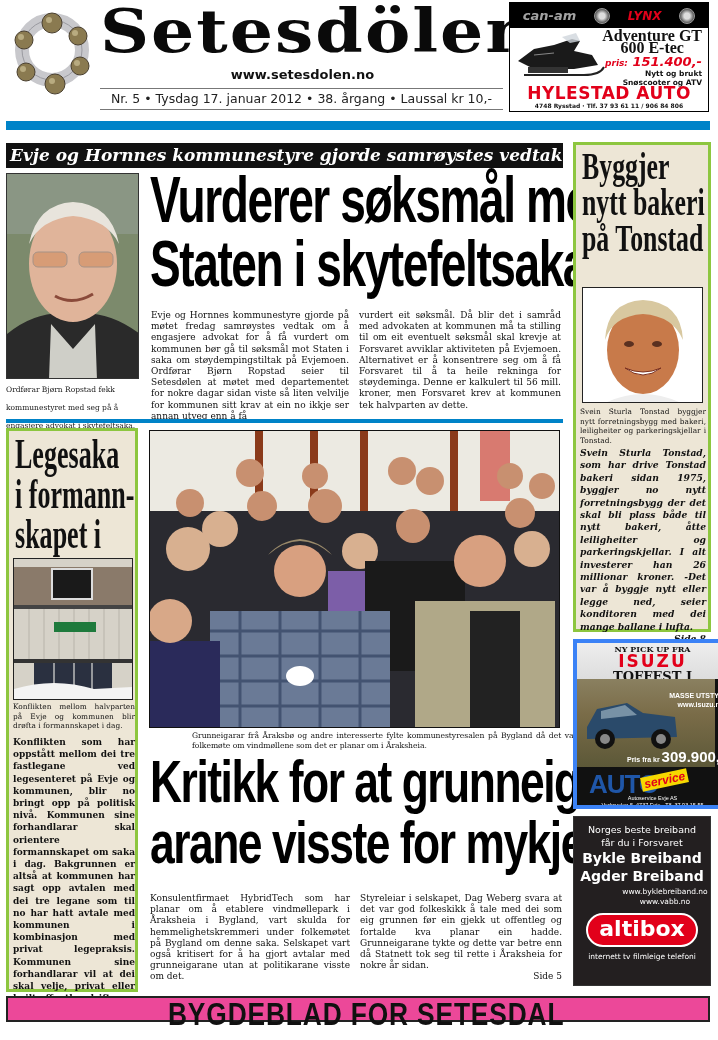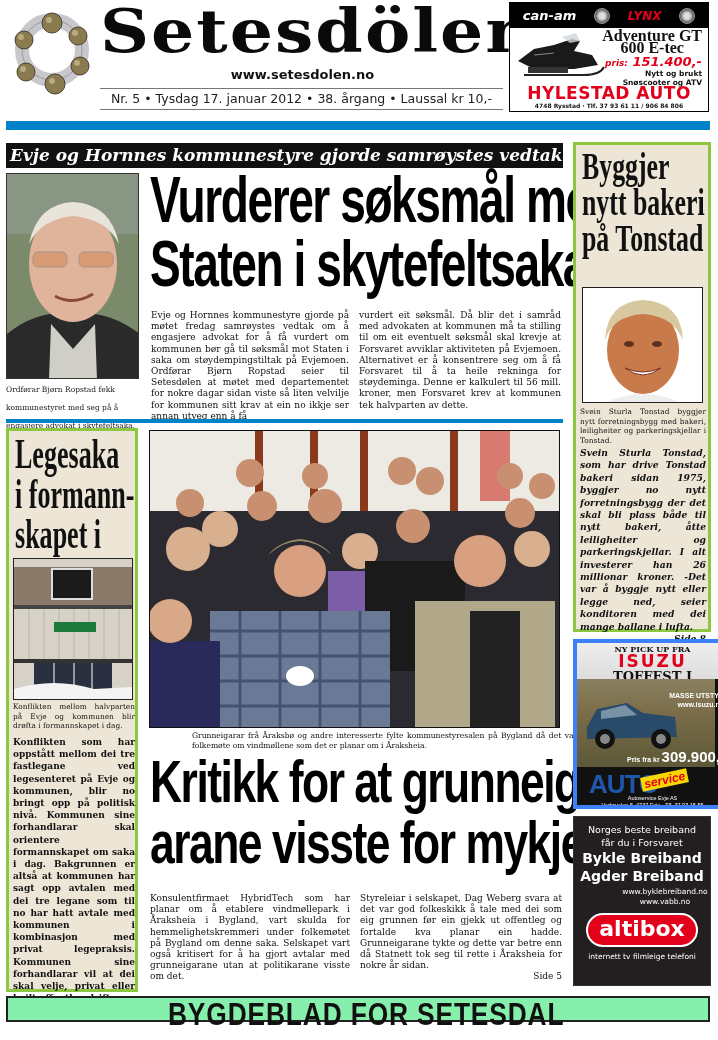--- a/index.html
+++ b/index.html
@@ -10,21 +10,21 @@
   .logo-ornament { left: 8px; top: 6px; width: 88px; height: 90px; }
   .masthead-title { left: 100px; top: -2px; width: 405px; text-align: center; font-family: "DejaVu Serif", serif; font-weight: 900; font-size: 68px; letter-spacing: 2px; line-height: 74px; color: #0a0a0a; transform: scaleY(0.88); transform-origin: top; }
   .masthead-url { left: 100px; top: 67px; width: 405px; text-align: center; font-family: "DejaVu Sans", sans-serif; font-weight: bold; font-size: 13px; }
   .masthead-line1 { left: 100px; top: 88px; width: 403px; height: 1px; background: #777; }
   .masthead-issue { left: 100px; top: 91px; width: 403px; text-align: center; font-family: "DejaVu Sans", sans-serif; font-size: 12.5px; color: #222; }
   .masthead-line2 { left: 100px; top: 109px; width: 403px; height: 1px; background: #777; }
 
   
   .ad-top { left: 509px; top: 2px; width: 200px; height: 110px; border: 1.5px solid #000; background: #fff; overflow: hidden; }
   .ad-top .brandbar { height: 25px; background: #000; display: flex; align-items: center; justify-content: space-around; padding: 0 4px; }
-  .ad-top .canam { color: #ffffff; font-family: "DejaVu Sans", sans-serif; font-style: italic; font-weight: bold; font-size: 13px; }
+  .ad-top .canam { color: #a3a3a3; font-family: "DejaVu Sans", sans-serif; font-style: italic; font-weight: bold; font-size: 13px; }
   .ad-top .lynx { color: #e2001a; font-family: "DejaVu Sans", sans-serif; font-style: italic; font-weight: bold; font-size: 12px; }
   .ad-top .brp { width: 16px; height: 16px; border-radius: 50%; background: radial-gradient(circle, #ddd 30%, #555 70%); border: 1px solid #999; }
   .ad-top .sled { position: absolute; left: 4px; top: 28px; width: 92px; height: 50px; }
   .ad-top .model { position: absolute; right: 6px; top: 27px; text-align: center; font-family: Liberation Serif, serif; font-weight: bold; font-size: 16px; line-height: 12px; }
   .ad-top .price { position: absolute; right: 6px; top: 51px; text-align: right; color: #e2001a; font-family: "DejaVu Sans", sans-serif; font-style: italic; font-weight: bold; font-size: 13px; }
   .ad-top .price small { font-size: 9px; }
   .ad-top .sub { position: absolute; right: 6px; top: 66px; text-align: right; font-family: "DejaVu Sans", sans-serif; font-weight: bold; font-size: 7.5px; line-height: 9px; }
   .ad-top .dealer { position: absolute; left: 0; right: 0; top: 82px; text-align: center; color: #e2001a; font-family: "DejaVu Sans", sans-serif; font-weight: 900; font-size: 17px; letter-spacing: 0.5px; line-height: 17px; }
   .ad-top .addr { position: absolute; left: 0; right: 0; top: 99px; text-align: center; font-family: "DejaVu Sans", sans-serif; font-weight: bold; font-size: 6px; }
 
@@ -80,21 +80,21 @@
   .ad-isuzu .dealer { position: absolute; left: 0; right: 0; top: 152px; text-align: center; color: #fff; font-family: "Liberation Sans", sans-serif; font-size: 5.5px; line-height: 7px; }
 
   .ad-altibox { left: 573px; top: 816px; width: 138px; height: 170px; background: #231f20; border: 1px solid #333; color: #fff; text-align: center; font-family: "DejaVu Sans", sans-serif; }
   .ad-altibox .l1 { margin-top: 6px; font-size: 9.5px; line-height: 13px; }
   .ad-altibox .brand { font-weight: bold; font-size: 14px; line-height: 18px; }
   .ad-altibox .urls { font-size: 7.5px; line-height: 10px; margin-top: 2px; margin-left: 46px; }
   .ad-altibox .logo { margin: 6px auto 0; width: 112px; height: 34px; border-radius: 17px; background: #e2001a; border: 2px solid #fff; color: #fff; font-weight: bold; font-size: 22px; line-height: 28px; }
   .ad-altibox .tag { font-size: 7.5px; margin-top: 5px; }
 
   
-  .footer-bar { left: 6px; top: 996px; width: 704px; height: 26px; background: #86efac; border: 2.5px solid #222; text-align: center; padding-left: 16px; }
+  .footer-bar { left: 6px; top: 996px; width: 704px; height: 26px; background: #ec4899; border: 2.5px solid #222; text-align: center; padding-left: 16px; }
   .footer-bar span { display: inline-block; font-family: "Liberation Sans", sans-serif; font-weight: 900; font-size: 31px; line-height: 33px; letter-spacing: 1px; transform: scaleX(0.85); color: #111; }
 </style>
 </head>
 <body>
 
 <div class="abs logo-ornament">
   <svg width="88" height="90" viewBox="0 0 88 90">
     <circle cx="44" cy="44" r="30" fill="none" stroke="#c8c8cc" stroke-width="14"></circle>
     <circle cx="44" cy="44" r="30" fill="none" stroke="#9a9aa0" stroke-width="1"></circle>
     <g fill="#8a7a50" stroke="#4a4030" stroke-width="1">

